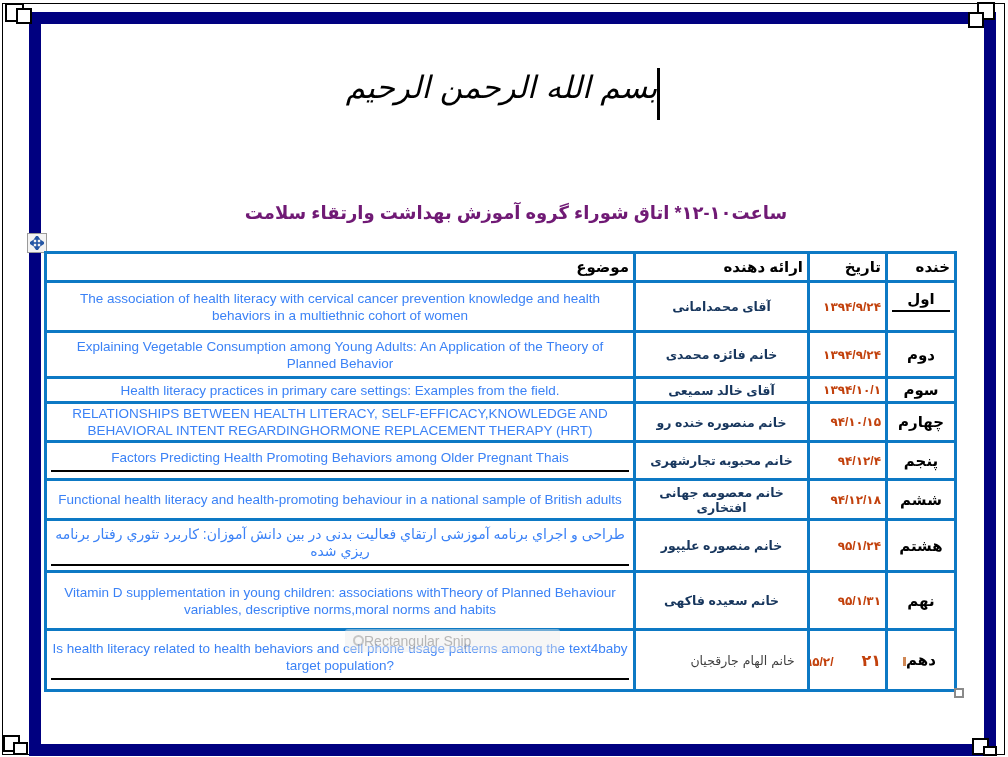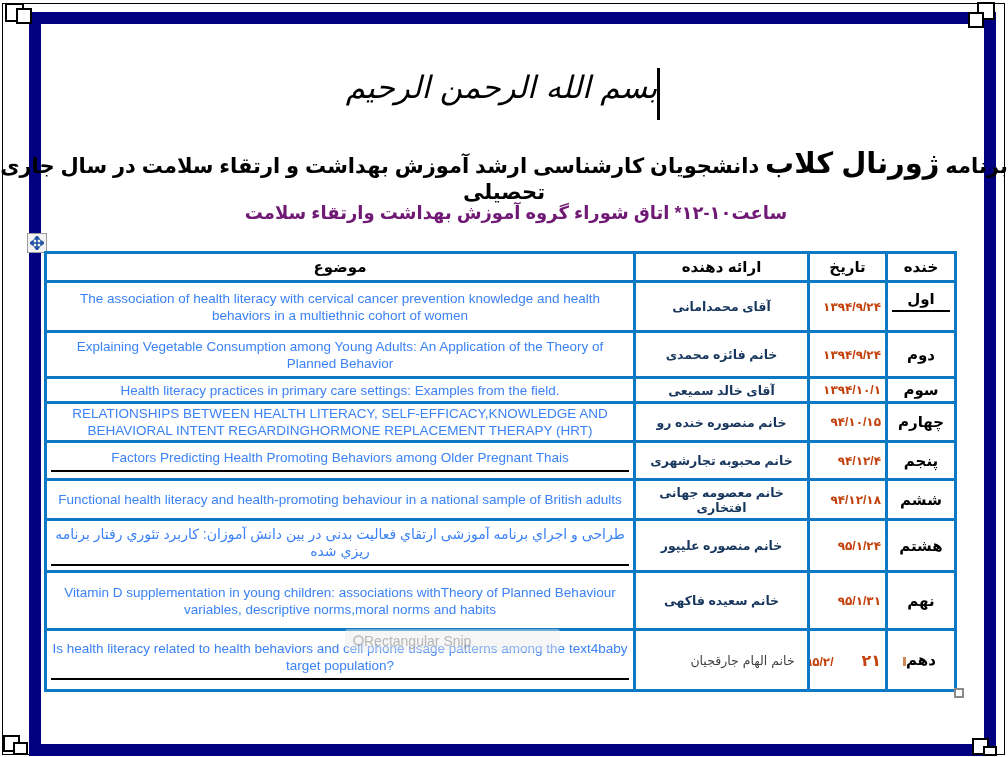--- a/index.html
+++ b/index.html
@@ -44,21 +44,21 @@
   
   table.jtable { position:absolute; left:44px; top:251px; width:910px;
                  border-collapse:collapse; table-layout:fixed; direction:rtl; }
   table.jtable td { border:3px solid #0d79c4; vertical-align:middle; padding:1px 4px;
                     overflow:hidden; }
   tr.h-head { height:29px; }
   tr.h-r1 { height:50px; } tr.h-r2 { height:46px; } tr.h-r3 { height:25px; }
   tr.h-r4 { height:34px; } tr.h-r5 { height:38px; } tr.h-r6 { height:40px; }
   tr.h-r7 { height:52px; } tr.h-r8 { height:58px; } tr.h-r9 { height:61px; }
 
-  td.c-head { font-weight:700; font-size:15px; text-align:center; color:#000; }
+  td.c-head { font-weight:700; font-size:15px; color:#000; }
   td.c-subject { text-align:center; font-size:13.5px; line-height:17px; color:#3b82f6; }
   td.c-subject .en { direction:ltr; unicode-bidi:embed; display:block; }
   td.c-subject .fa { direction:rtl; display:block; font-size:14px; }
   td.c-subject .u-line { border-bottom:2px solid #000; padding-bottom:4px; }
   td.c-sub-top { vertical-align:top; padding-top:3px; }
   td.c-presenter { text-align:center; font-size:12.5px; font-weight:700;
                    color:#17365d; }
   td.c-presenter.alt { font-weight:400; color:#3f3f3f;
                        font-family:"DejaVu Sans",sans-serif; font-size:12.5px;padding-left:46px; }
   td.c-date { font-weight:700; font-size:12px; color:#c2410c; }
@@ -95,23 +95,20 @@
   <div class="handle" style="left:968px;top:12px;width:16px;height:16px;"></div>
   <div class="handle" style="left:3px;top:735px;width:17px;height:17px;"></div>
   <div class="handle" style="left:13px;top:742px;width:15px;height:13px;"></div>
   <div class="handle" style="left:972px;top:738px;width:17px;height:17px;"></div>
   <div class="handle" style="left:983px;top:746px;width:14px;height:10px;"></div>
 
   <div class="bismillah-wrap">
     <span class="bismillah">بسم الله الرحمن الرحیم</span><span class="cursor-bar"></span>
   </div>
 
-  <div class="title1">
-    <span>برنامه </span><span class="big">ژورنال کلاب</span><span> دانشجویان کارشناسی ارشد آموزش بهداشت و ارتقاء سلامت در سال جاری تحصیلی</span>
-  </div>
   <div class="title2">ساعت۱۰-۱۲* اتاق شوراء گروه آموزش بهداشت وارتقاء سلامت</div>
 
   <div class="move-handle">
     <svg width="14" height="14" viewBox="0 0 14 14">
       <g stroke="#2456a4" stroke-width="1.6" fill="#2456a4">
         <line x1="7" y1="2" x2="7" y2="12"></line>
           <line x1="2" y1="7" x2="12" y2="7"></line>
         <path d="M7 0 L5 3 L9 3 Z"></path>
           <path d="M7 14 L5 11 L9 11 Z"></path>
         <path d="M0 7 L3 5 L3 9 Z"></path>

